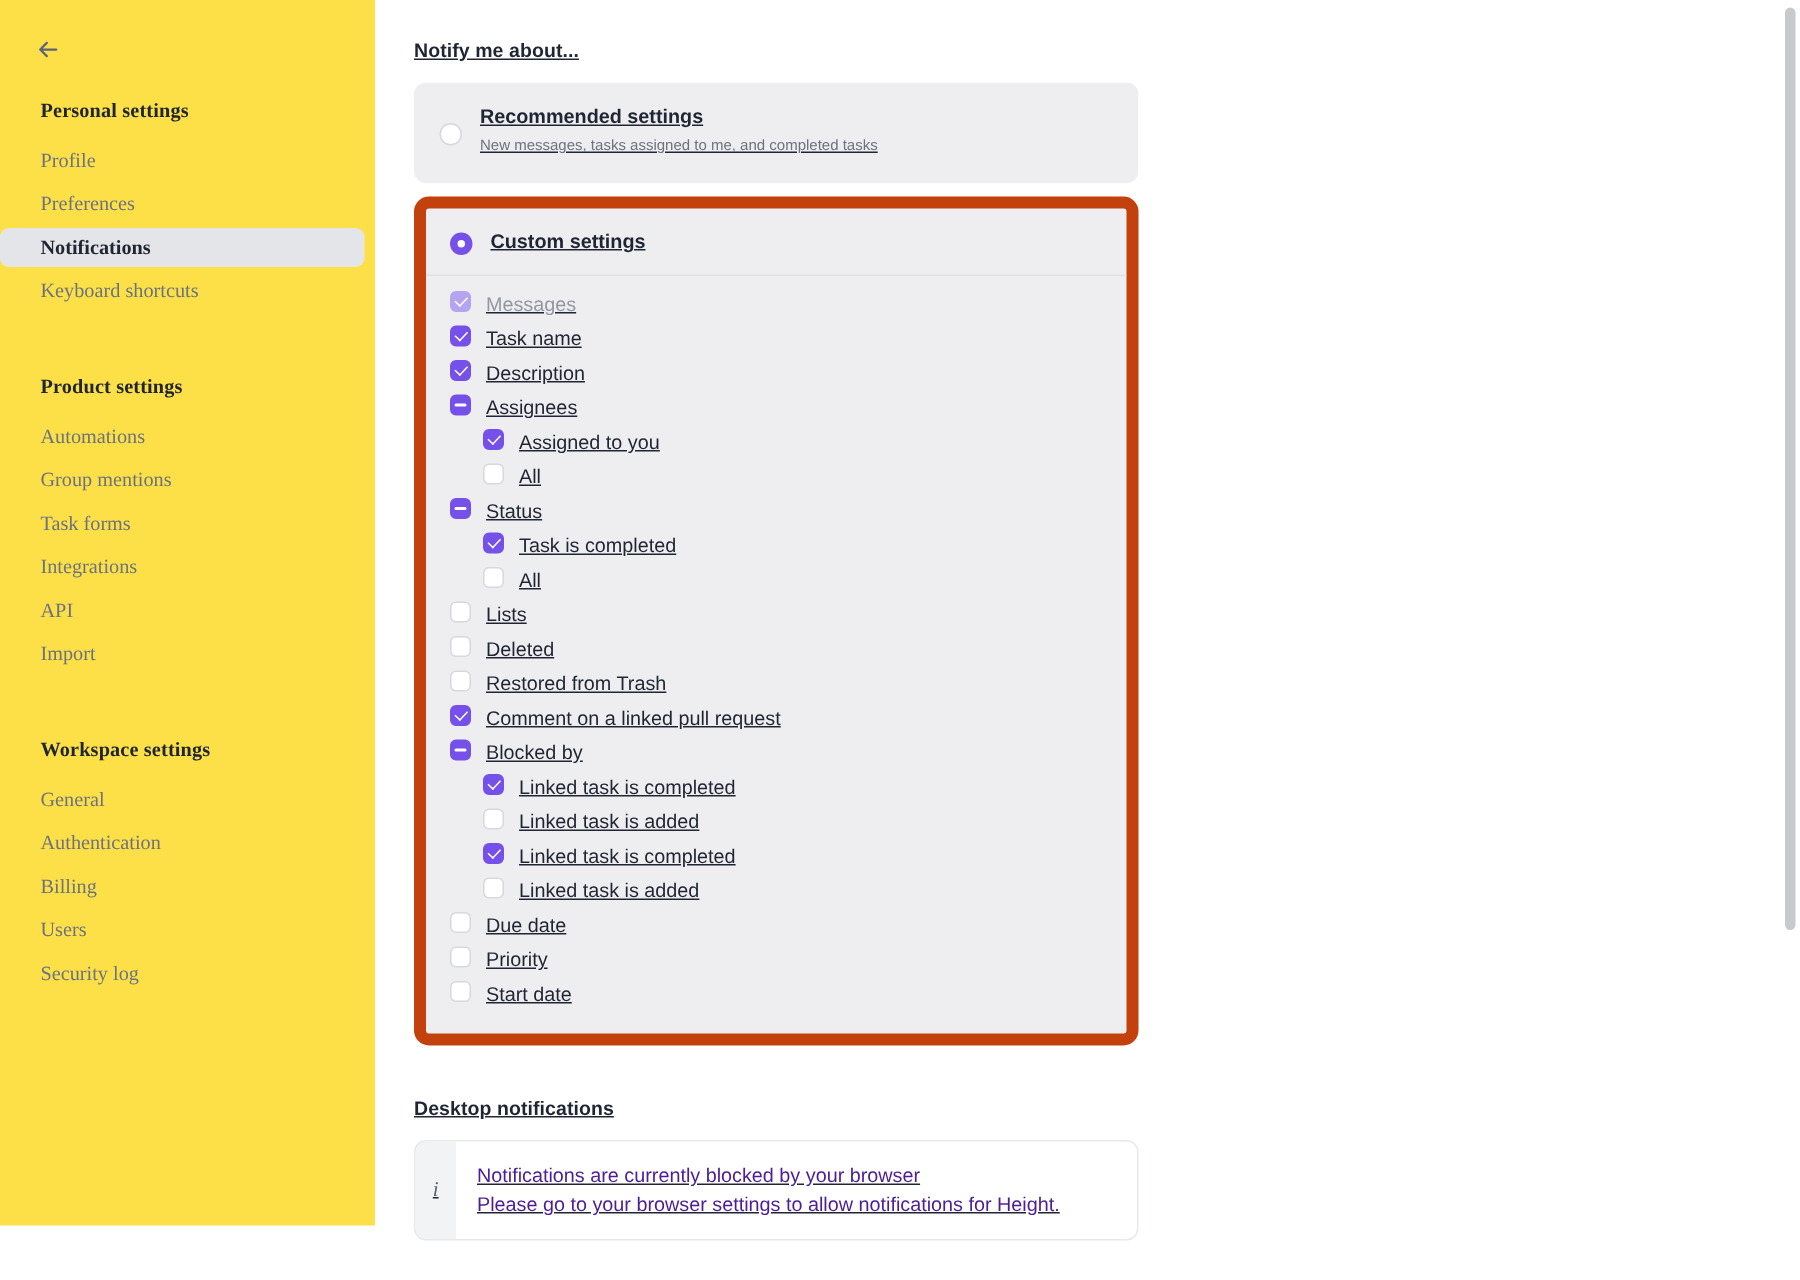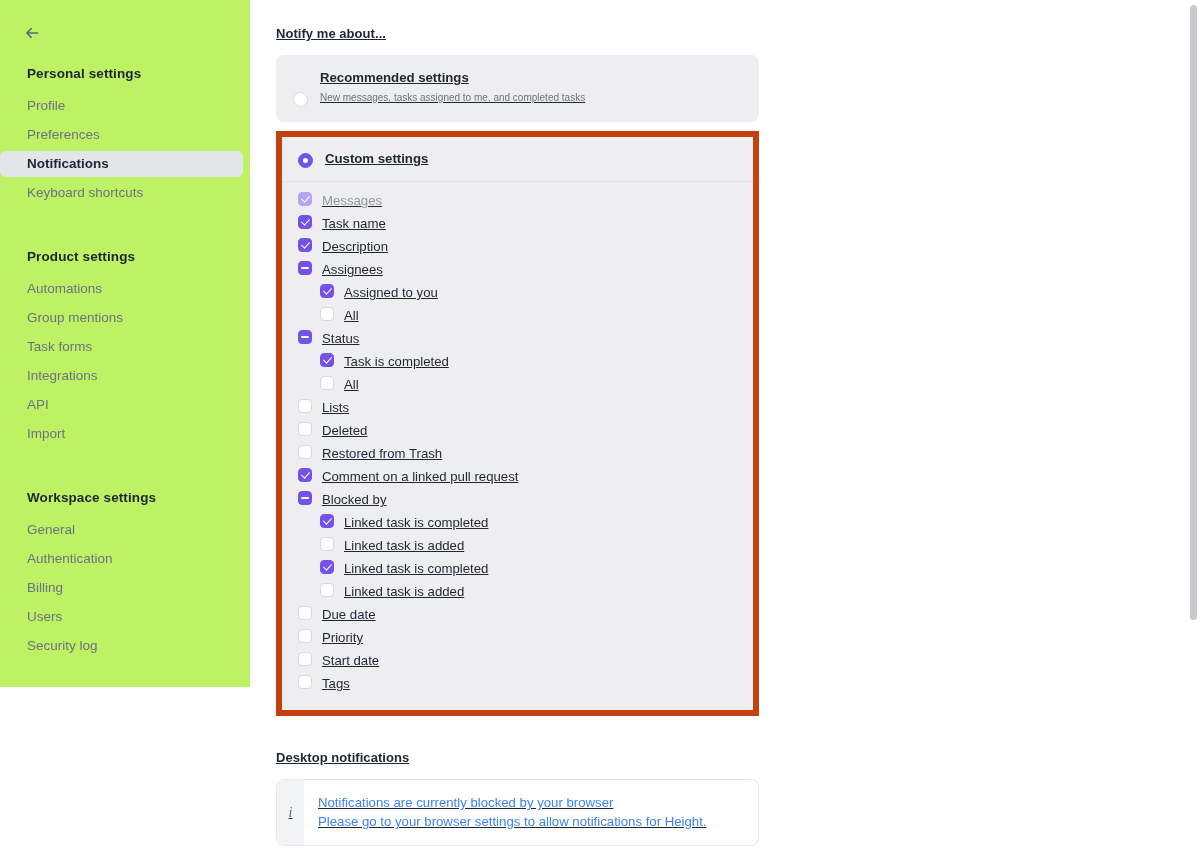--- a/index.html
+++ b/index.html
@@ -21,24 +21,25 @@
     display: flex;
     width: 1200px;
     height: 853px;
     position: relative;
   }
 
   
   .sidebar {
     width: 250px;
     min-width: 250px;
-    height: 687px;
-    background: #bef264;
+    height: 817px;
+    background: #fde047;
     padding: 0 0 0 0;
     position: relative;
+    font-family: Liberation Serif, serif;
   }
 
   .back-btn {
     width: 30px;
     height: 30px;
     margin: 18px 0 0 17px;
     display: flex;
     align-items: center;
     justify-content: center;
     border-radius: 6px;
@@ -97,21 +98,21 @@
   }
 
   .card-col { width: 483px; }
 
   
   .option-card {
     background: #eeeef0;
     border-radius: 8px;
     padding: 13px 16px 14px 16px;
     display: flex;
-    align-items: flex-end;
+    align-items: center;
     gap: 12px;
     cursor: pointer;
     border: 1px solid transparent;
   }
 
   .radio {
     width: 15px;
     height: 15px;
     border-radius: 50%;
     background: #ffffff;
@@ -144,22 +145,22 @@
   .opt-sub {
     font-size: 10px;
     color: #6b7280;
     line-height: 19px;
     margin-top: 1px;
   }
 
   
   .custom-card {
     margin-top: 9px;
-    border: 6px solid #c2410c;
-    border-radius: 0;
+    border: 8px solid #c2410c;
+    border-radius: 10px;
     overflow: hidden;
     background: #eeeef0;
   }
 
   .custom-head {
     display: flex;
     align-items: center;
     gap: 12px;
     padding: 13px 16px 13px 16px;
     border-bottom: 1px solid #e2e2e6;
@@ -264,21 +265,21 @@
     font-style: italic;
     font-size: 14px;
     color: #5b6270;
     flex: 0 0 auto;
   }
   .info-body {
     padding: 13px 16px 14px 14px;
   }
   .info-line {
     font-size: 13.2px;
-    color: #3b82f6;
+    color: #4c1d95;
     line-height: 19px;
   }
 
   
   .scrollbar-track {
     position: absolute;
     top: 0;
     right: 0;
     width: 13px;
     height: 853px;
@@ -435,24 +436,20 @@
               <div class="cb-label">Due date</div>
             </div>
             <div class="check-row">
               <div class="cb"></div>
               <div class="cb-label">Priority</div>
             </div>
             <div class="check-row">
               <div class="cb"></div>
               <div class="cb-label">Start date</div>
             </div>
-            <div class="check-row">
-              <div class="cb"></div>
-              <div class="cb-label">Tags</div>
-            </div>
           </div>
       </div>
 
       <div class="desktop-block">
         <h2 class="section-title">Desktop notifications</h2>
         <div class="info-box">
           <div class="info-icon-cell">i</div>
           <div class="info-body">
             <div class="info-line">Notifications are currently blocked by your browser</div>
             <div class="info-line">Please go to your browser settings to allow notifications for Height.</div>

